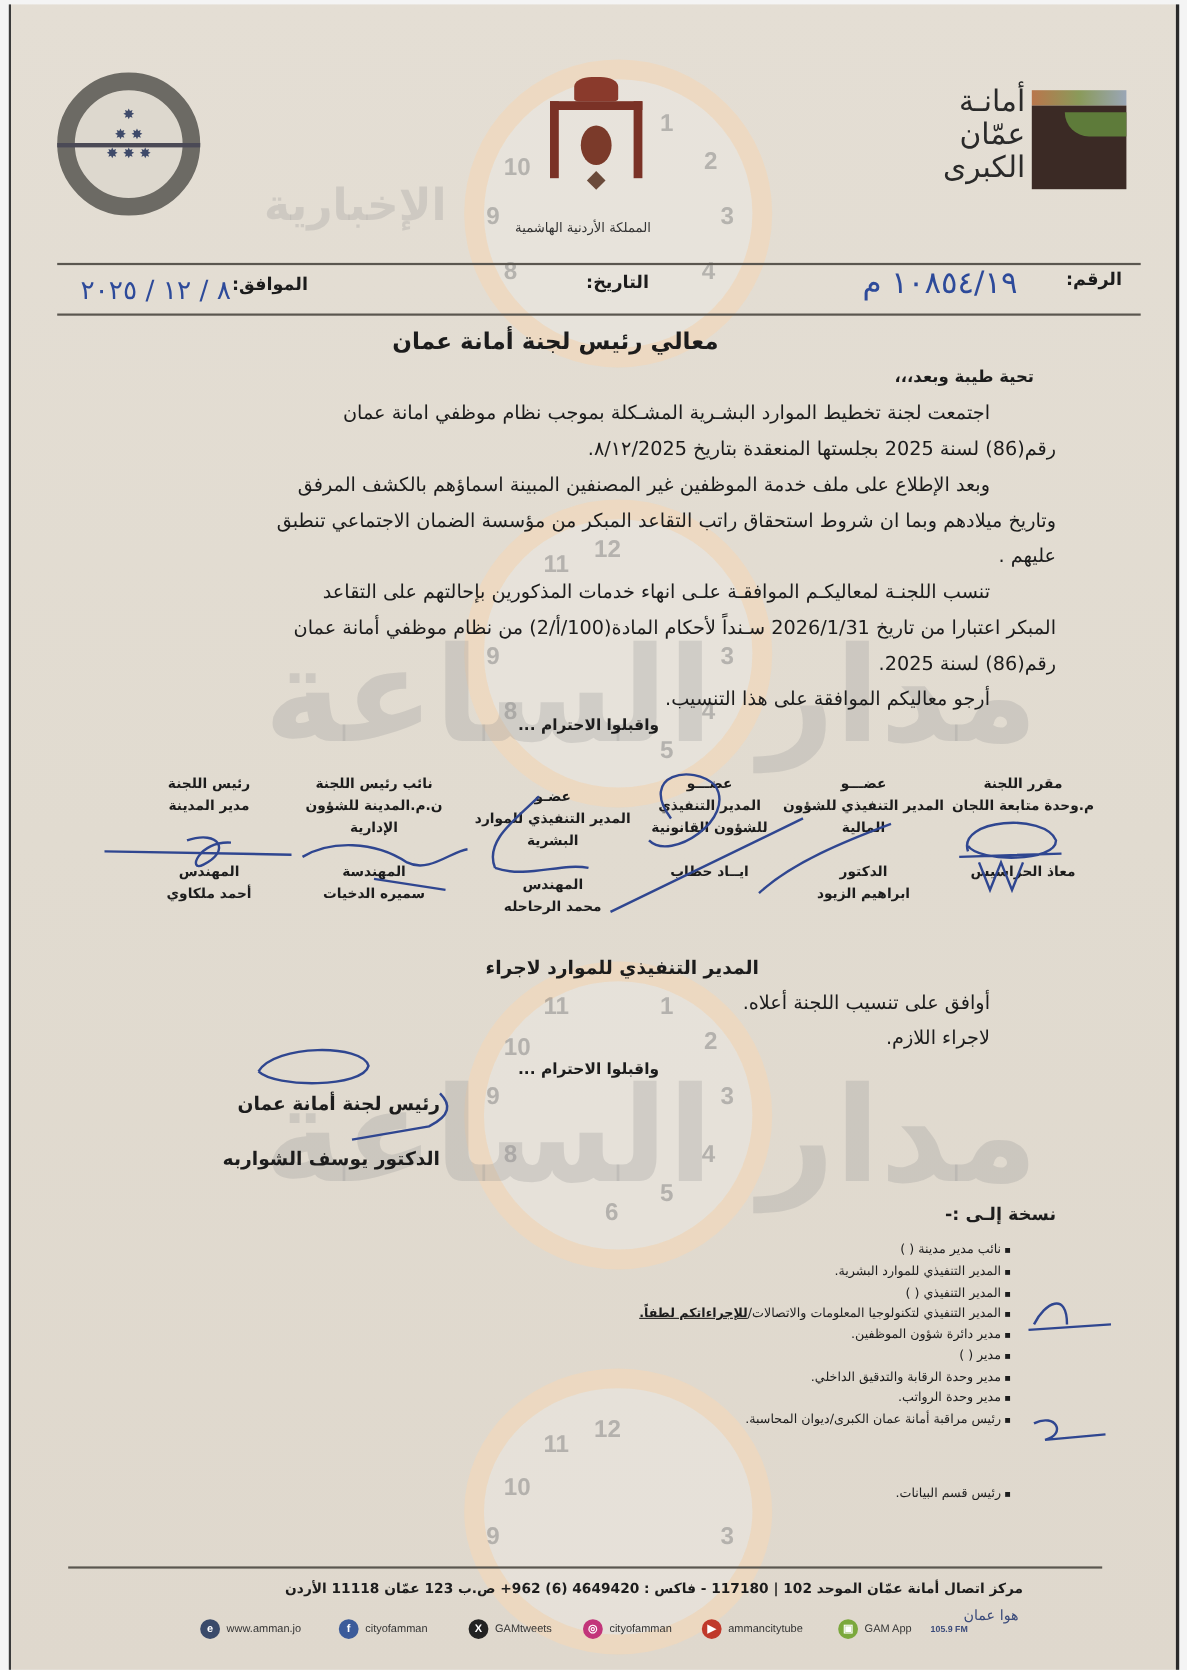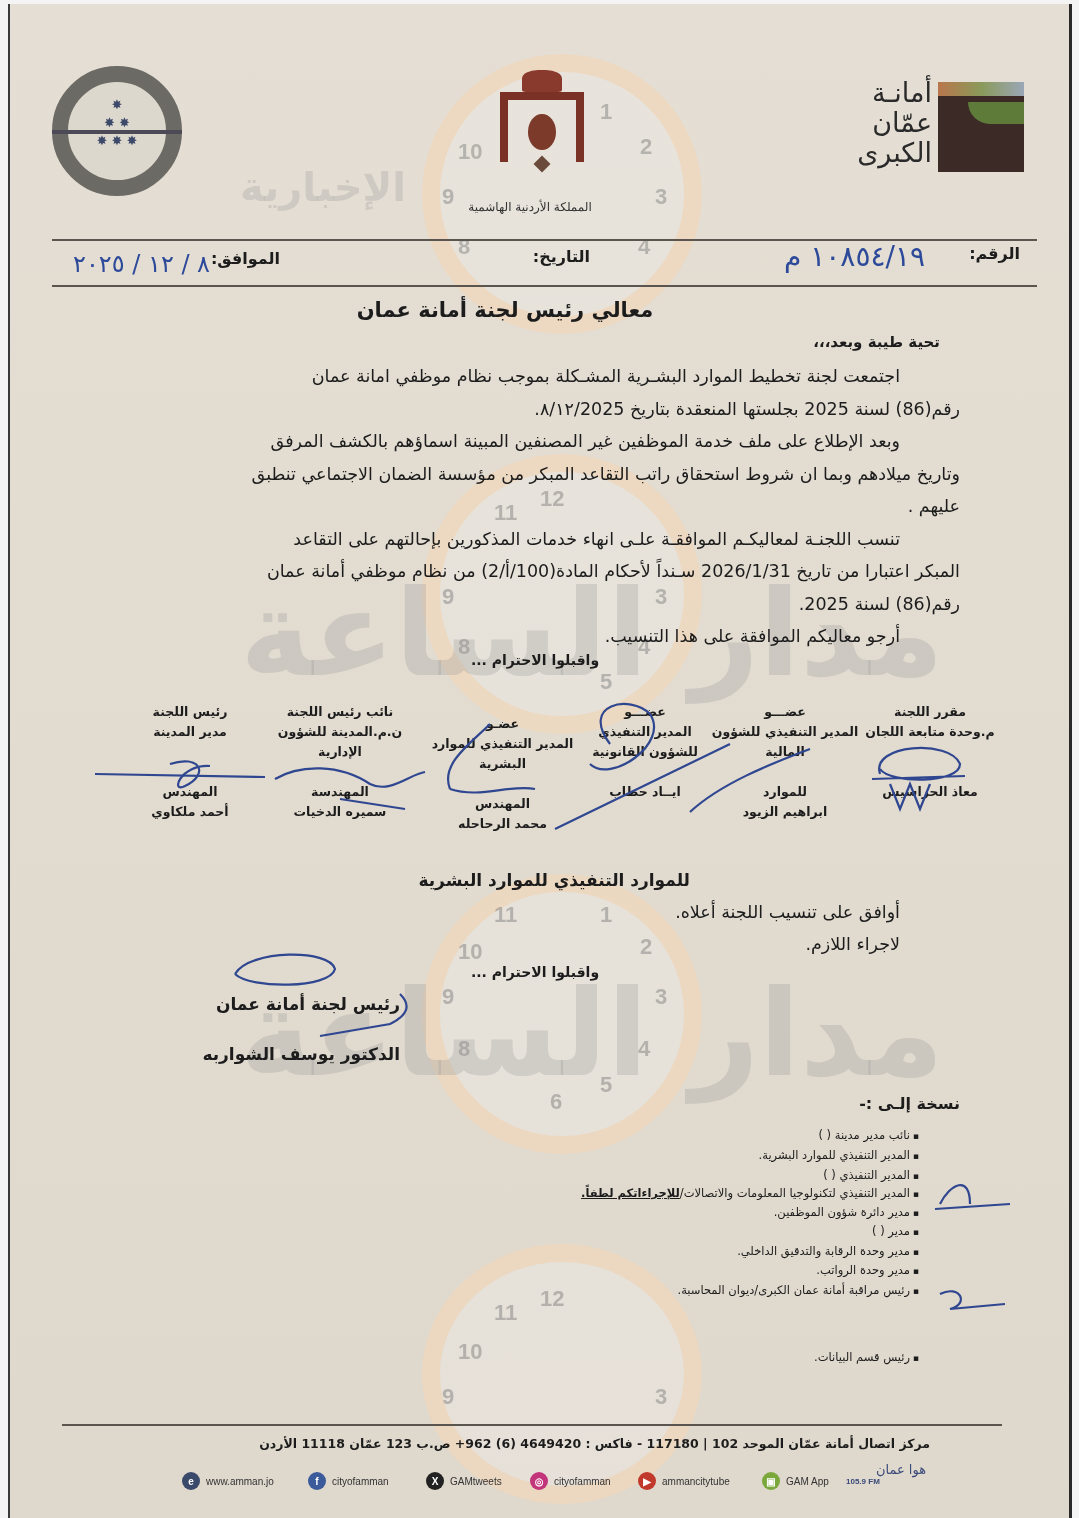--- a/index.html
+++ b/index.html
@@ -118,21 +118,21 @@
     <div>مقرر اللجنة</div>
     <div>م.وحدة متابعة اللجان</div>
     <div style="height:40px;"></div>
     <div>معاذ الحراسيس</div>
   </div>
   <div class="sig-col" style="left:700px;top:698px;width:150px;">
     <div>عضـــو</div>
     <div>المدير التنفيذي للشؤون</div>
     <div>المالية</div>
     <div style="height:20px;"></div>
-    <div>للموارد</div>
+    <div>الدكتور</div>
     <div>ابراهيم الزيود</div>
   </div>
   <div class="sig-col" style="left:570px;top:698px;width:130px;">
     <div>عضـــو</div>
     <div>المدير التنفيذي</div>
     <div>للشؤون القانونية</div>
     <div style="height:20px;"></div>
     <div>ايــاد حطاب</div>
   </div>
   <div class="sig-col" style="left:415px;top:698px;width:155px;margin-top:12px;">
@@ -168,21 +168,21 @@
       <path d="M440 785 C430 760 460 740 480 720 M440 785 C470 795 500 780 525 785"></path>
       <path d="M545 825 L720 740 M600 740 C570 700 620 690 640 710 C660 740 600 780 580 760"></path>
       <path d="M680 808 C710 780 760 760 800 745"></path>
       <path d="M870 770 C860 740 940 735 950 760 C950 780 880 780 870 765 M862 775 L955 772 M880 780 L890 805 L900 780 L910 805 L920 780"></path>
       <path d="M225 970 C240 945 320 945 325 965 C320 985 240 985 225 970 M390 990 C400 1000 400 1010 380 1020 L310 1032"></path>
       <path d="M930 1200 C940 1180 960 1170 960 1200 M925 1205 L1000 1200"></path>
       <path d="M930 1290 C950 1280 960 1300 940 1305 L995 1300"></path>
     </g>
   </svg>
 
-  <div class="abs rtl bold" style="left:380px;top:866px;width:300px;font-size:17px;">للموارد التنفيذي للموارد البشرية</div>
+  <div class="abs rtl bold" style="left:380px;top:866px;width:300px;font-size:17px;">المدير التنفيذي للموارد لاجراء</div>
   <div class="abs rtl" style="left:560px;top:930px;width:330px;font-size:17.5px;">لاجراء اللازم.</div>
   <div class="abs rtl" style="left:560px;top:898px;width:330px;font-size:17.5px;">أوافق على تنسيب اللجنة أعلاه.</div>
   <div class="abs rtl bold" style="left:440px;top:960px;width:170px;text-align:center;font-size:14px;">واقبلوا الاحترام ...</div>
   <div class="abs rtl bold" style="left:160px;top:990px;width:230px;font-size:17px;">رئيس لجنة أمانة عمان</div>
   <div class="abs rtl bold" style="left:160px;top:1040px;width:230px;font-size:17px;">الدكتور يوسف الشواربه</div>
 
   <div class="abs rtl bold" style="left:820px;top:1090px;width:130px;font-size:16px;">نسخة إلـى :-</div>
   <div class="cc-item" style="top:1124px;">نائب مدير مدينة (                                  )</div>
   <div class="cc-item" style="top:1144px;">المدير التنفيذي للموارد البشرية.</div>
   <div class="cc-item" style="top:1164px;">المدير التنفيذي (                                  )</div>

